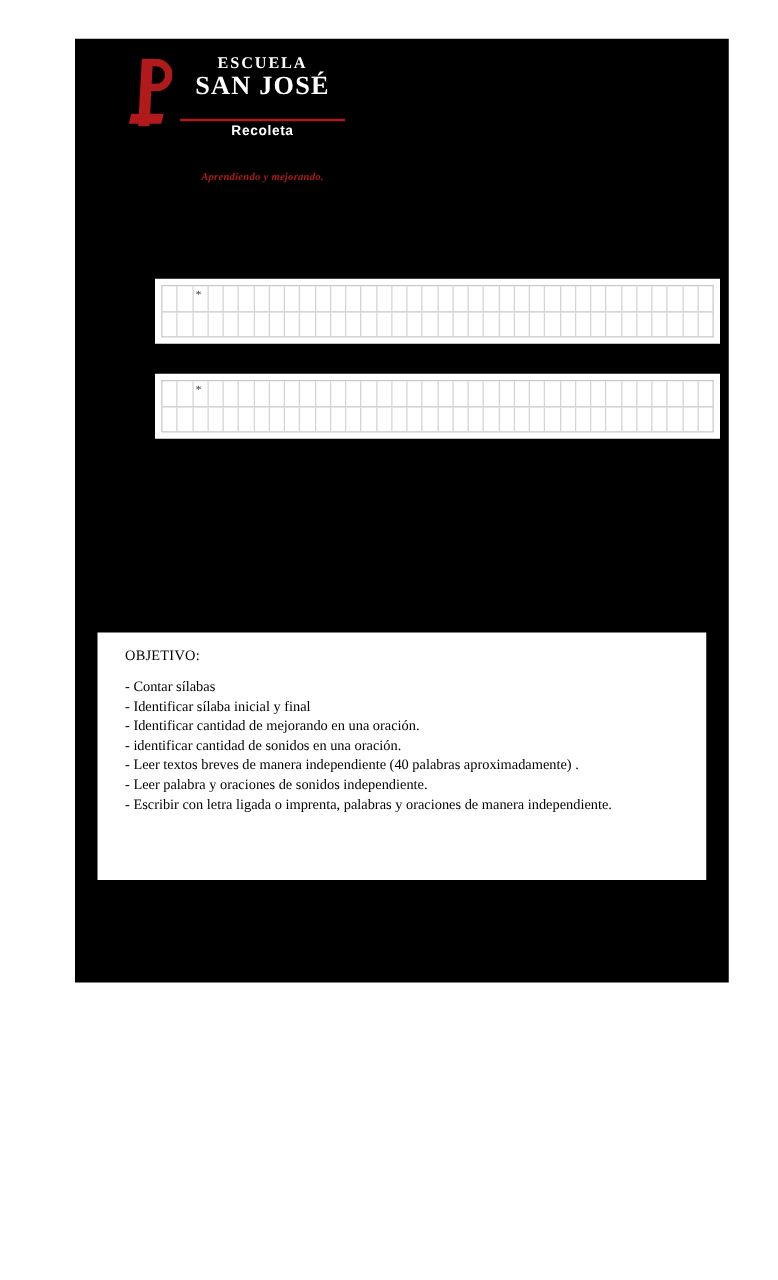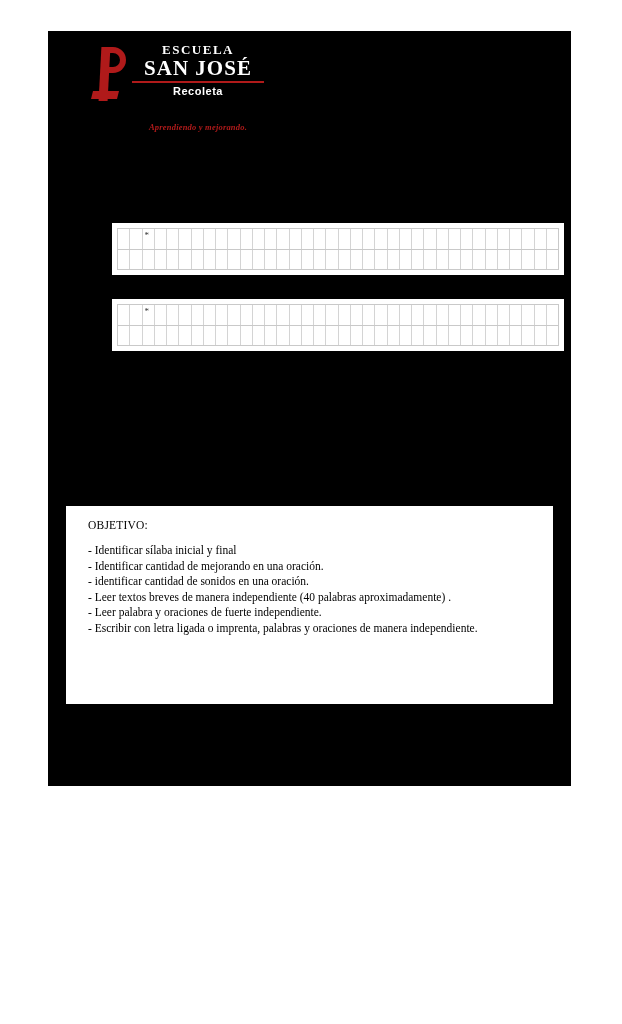--- a/index.html
+++ b/index.html
@@ -11,21 +11,21 @@
     width: 622px;
     height: 1024px;
     font-family: "Liberation Serif", serif;
     position: relative;
     overflow: hidden;
   }
 
   
   .page-canvas {
     position: absolute;
-    left: 48px;
+    left: 60px;
     top: 31px;
     width: 523px;
     height: 755px;
     background: #000000;
   }
 
   
   .logo-block {
     position: absolute;
     left: 38px;
@@ -84,21 +84,21 @@
     font-weight: bold;
     line-height: 14px;
   }
   .logo-line2 {
     font-family: "Liberation Serif", serif;
     font-size: 21px;
     font-weight: bold;
     letter-spacing: 1px;
     line-height: 22px;
     border-bottom: 2px solid #b01a1a;
-    padding-bottom: 2px;
+    padding-bottom: 16px;
   }
   .logo-line3 {
     font-family: "Liberation Sans", sans-serif;
     font-size: 11px;
     font-weight: bold;
     line-height: 14px;
     letter-spacing: 0.5px;
     margin-top: 1px;
   }
   .logo-line4 {
@@ -366,22 +366,23 @@
           <div class="grid-cell"></div>
           <div class="grid-cell"></div>
           <div class="grid-cell"></div>
         </div>
       </div>
   </div>
 
   <div class="objective-panel">
     <div class="objective-title">OBJETIVO:</div>
     <ul class="objective-list">
+        <li>- Contar sílabas</li>
         <li>- Identificar sílaba inicial y final</li>
         <li>- Identificar cantidad de mejorando en una oración.</li>
         <li>- identificar cantidad de sonidos en una oración.</li>
         <li>- Leer textos breves de manera independiente (40 palabras aproximadamente) .</li>
-        <li>- Leer palabra y oraciones de fuerte independiente.</li>
+        <li>- Leer palabra y oraciones de sonidos independiente.</li>
         <li>- Escribir con letra ligada o imprenta, palabras y oraciones de manera independiente.</li>
       </ul>
   </div>
 
 </div>
 
 </body></html>

